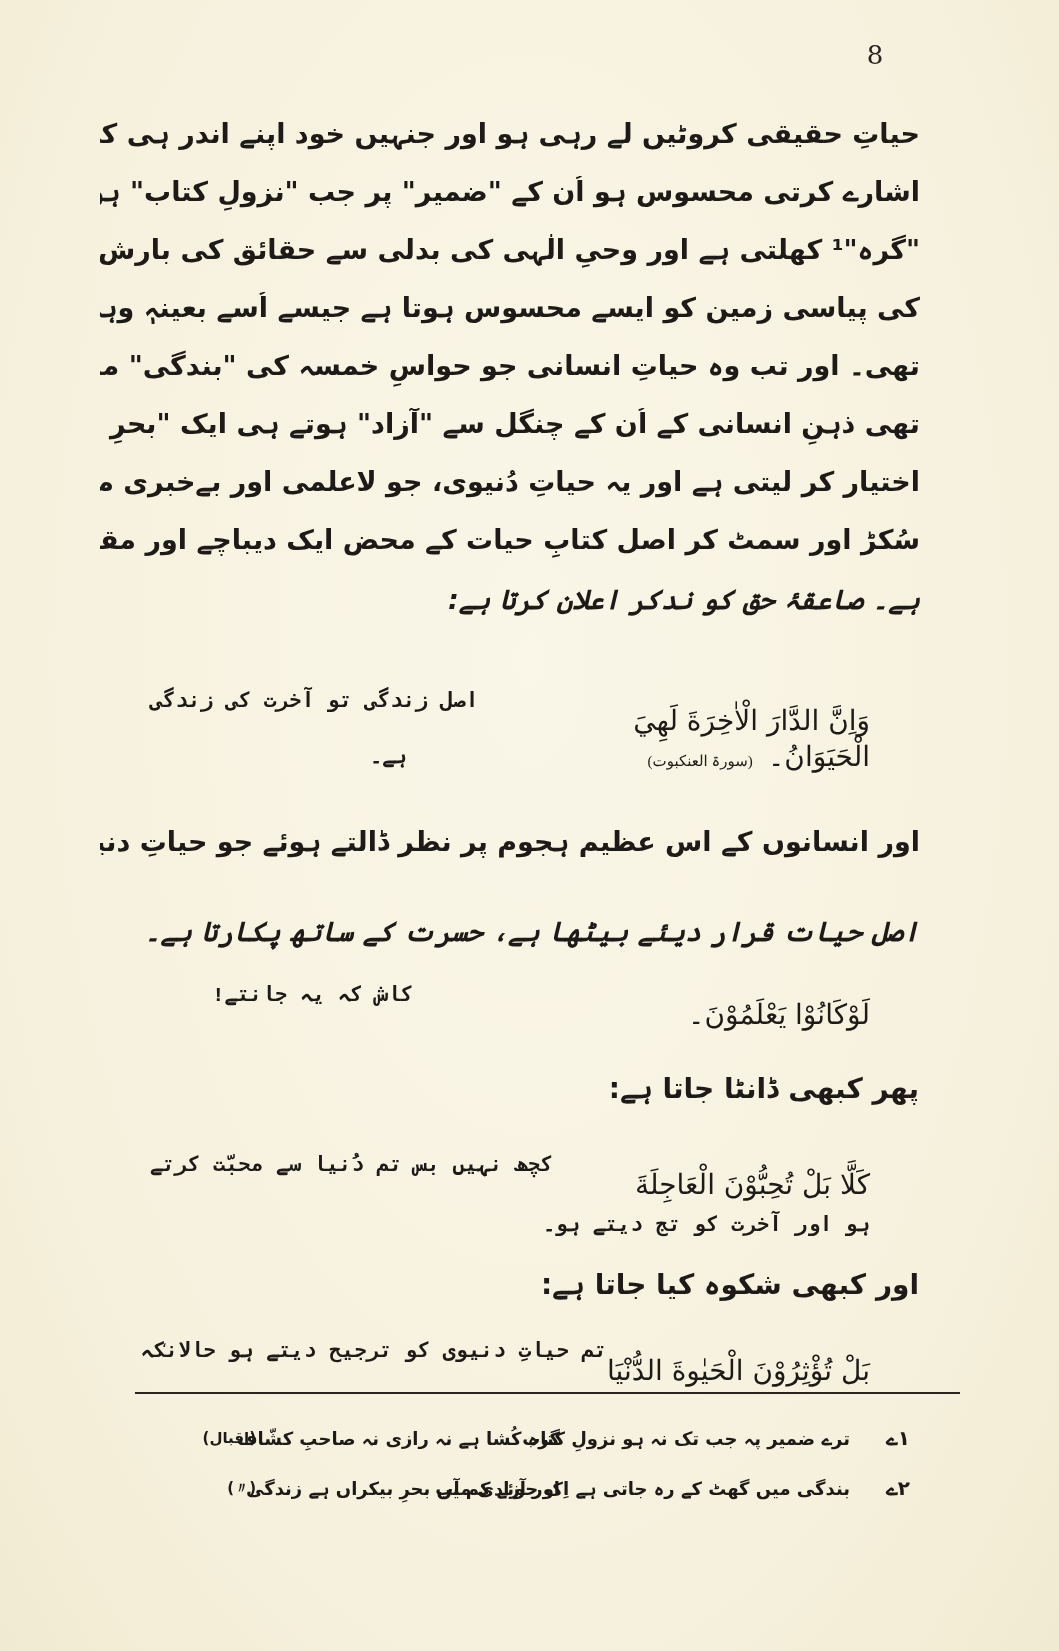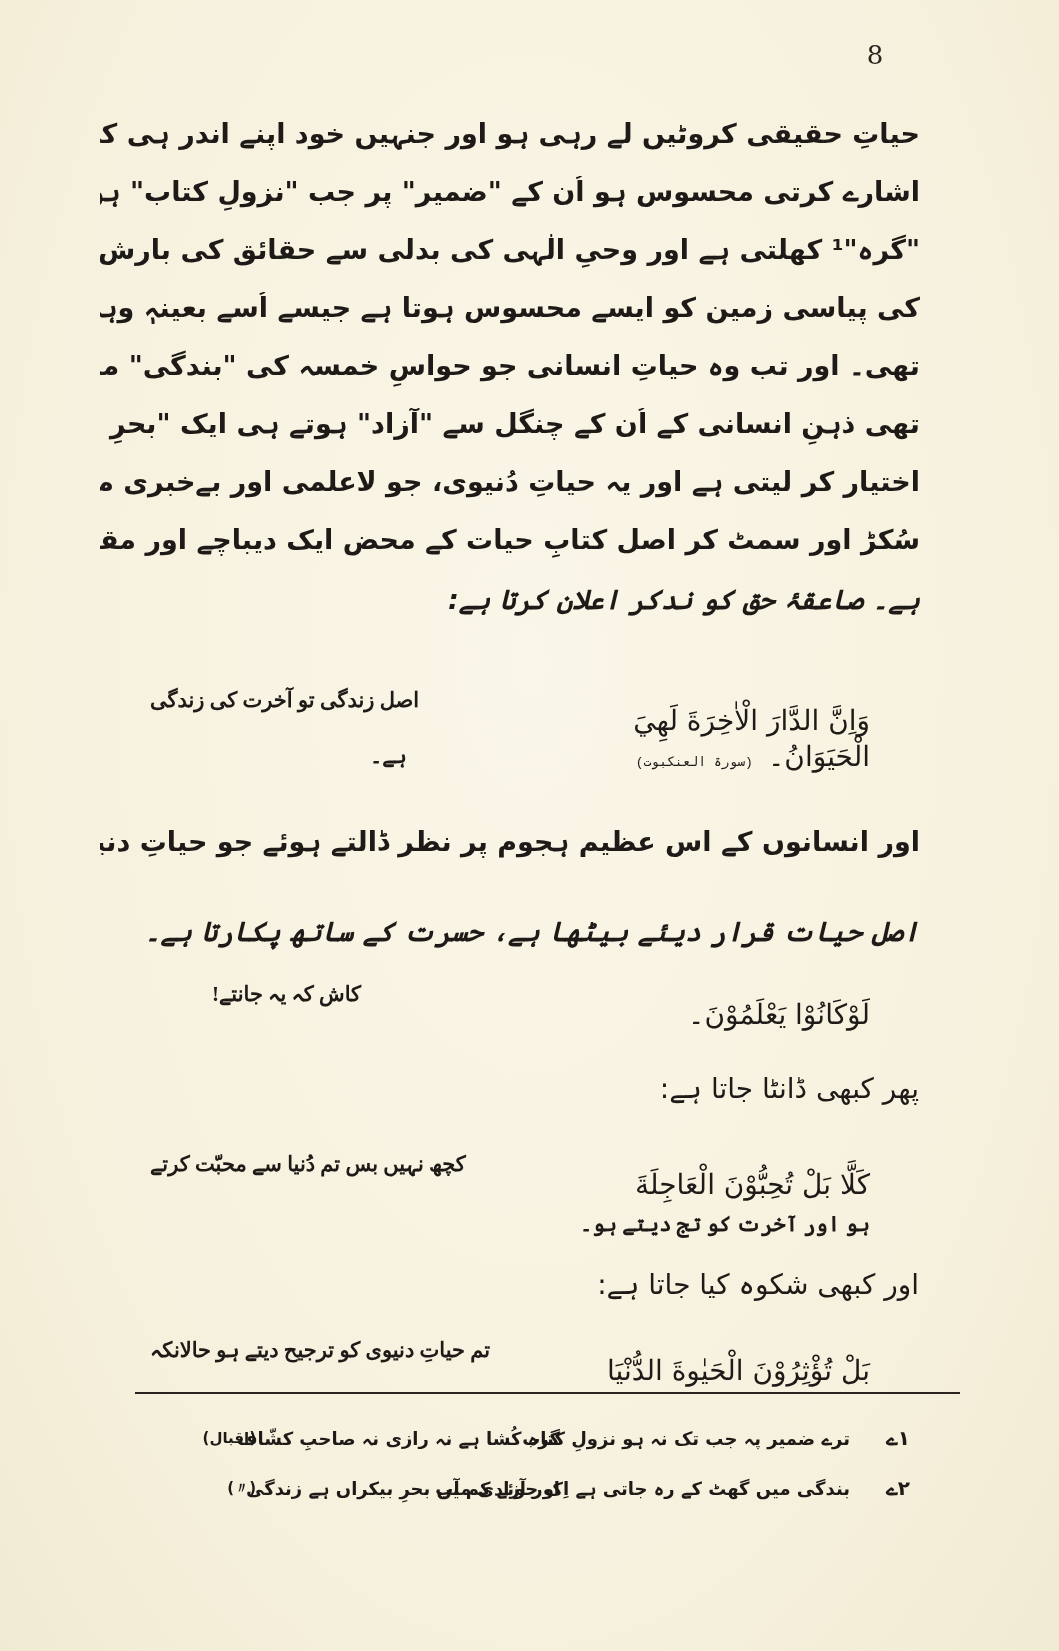--- a/index.html
+++ b/index.html
@@ -64,38 +64,38 @@
       align-items: center;
     }
     .verse-arabic {
       font-family: "DejaVu Serif", serif;
       font-size: 28px;
       color: #1d1a17;
       white-space: nowrap;
       margin-top: 40px;
     }
     .verse-ref {
+      font-family: Liberation Serif, serif;
+      font-size: 15px;
+      margin-right: 10px;
+    }
+    .verse-translation {
       font-family: Liberation Mono, monospace;
-      font-size: 13px;
-      margin-right: 10px;
-    }
-    .verse-translation {
-      font-family: Liberation Serif, serif;
       font-size: 21px;
       font-weight: bold;
       white-space: nowrap;
       color: #1d1a17;
     }
     .heading-line {
       position: absolute;
       right: 140px;
       direction: rtl;
       font-family: "DejaVu Sans", sans-serif;
       font-size: 28px;
-      font-weight: normal;
+      font-weight: bold;
       white-space: nowrap;
     }
     .footnote-rule {
       position: absolute;
       left: 135px;
       top: 1392px;
       width: 825px;
       height: 2px;
       background: #2b2520;
     }

